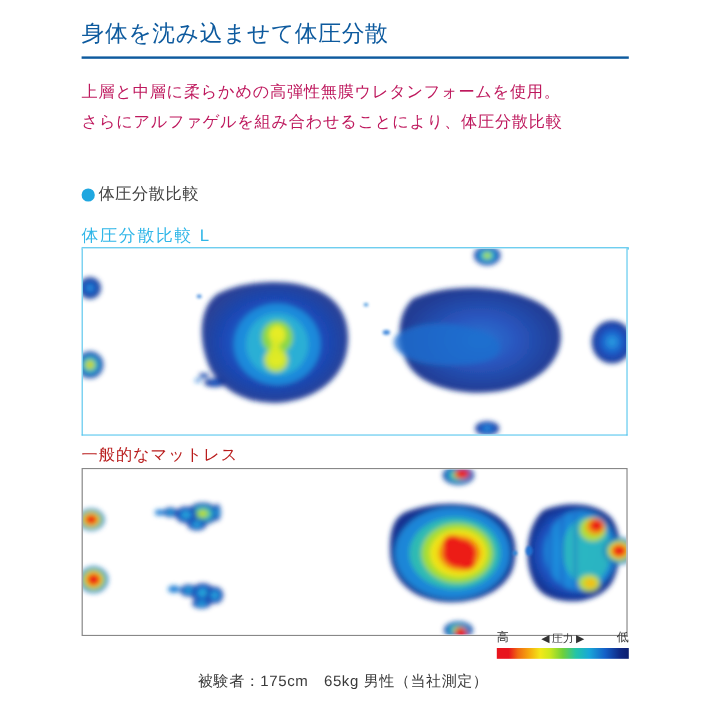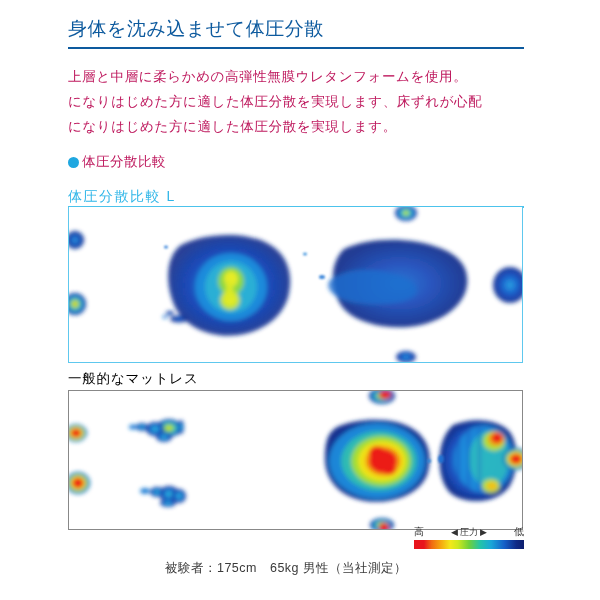--- a/index.html
+++ b/index.html
@@ -58,21 +58,21 @@
   }
   .body-copy div { white-space: nowrap; }
 
   
   .section-head {
     position: absolute;
     left: 68px;
     top: 152px;
     font-size: 13.5px;
     line-height: 20px;
-    color: #be185d;
+    color: #404040;
     letter-spacing: 0.5px;
     display: flex;
     align-items: center;
   }
   .bullet-dot {
     display: inline-block;
     width: 11px;
     height: 11px;
     border-radius: 50%;
     background: #1fa7e0;
@@ -112,21 +112,21 @@
     overflow: hidden;
   }
 
   
   .chart2-label {
     position: absolute;
     left: 68px;
     top: 370px;
     font-size: 13.5px;
     line-height: 18px;
-    color: #000000;
+    color: #b91c1c;
     letter-spacing: 0.8px;
   }
 
   
   .chart2-box {
     position: absolute;
     left: 68px;
     top: 390px;
     width: 453px;
     height: 138px;
@@ -201,22 +201,21 @@
 
 <div class="page">
 
   <div class="heading-wrap">
     <div class="heading-title">身体を沈み込ませて体圧分散</div>
     <div class="heading-rule"></div>
   </div>
 
   <div class="body-copy">
     <div>上層と中層に柔らかめの高弾性無膜ウレタンフォームを使用。</div>
-    <div>になりはじめた方に適した体圧分散を実現します、床ずれが心配</div>
-    <div>になりはじめた方に適した体圧分散を実現します。</div>
+    <div>さらにアルファゲルを組み合わせることにより、体圧分散比較</div>
   </div>
 
   <div class="section-head">
     <span class="bullet-dot"></span>
     <span>体圧分散比較</span>
   </div>
 
   <div class="chart1-label">体圧分散比較 L</div>
   <div class="chart1-label-rule"></div>
 

